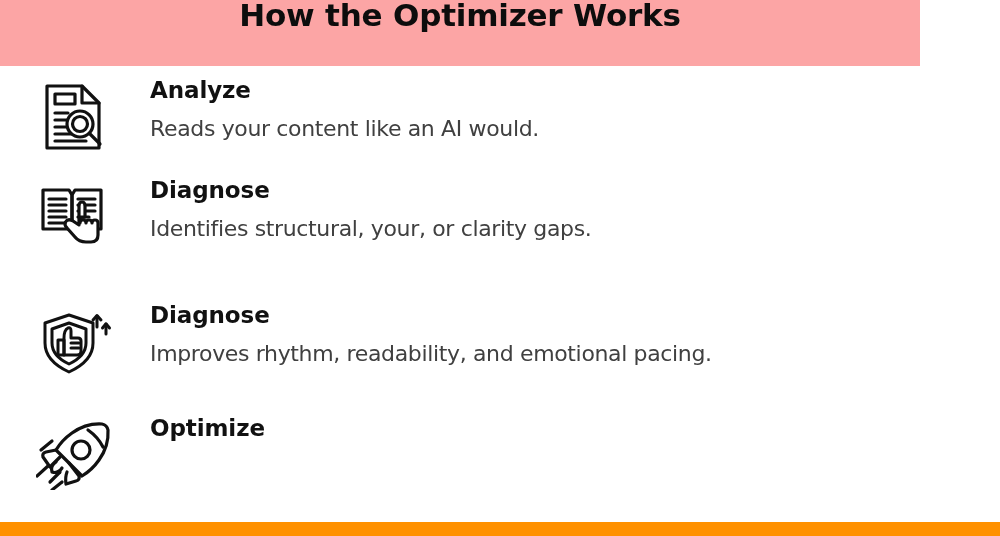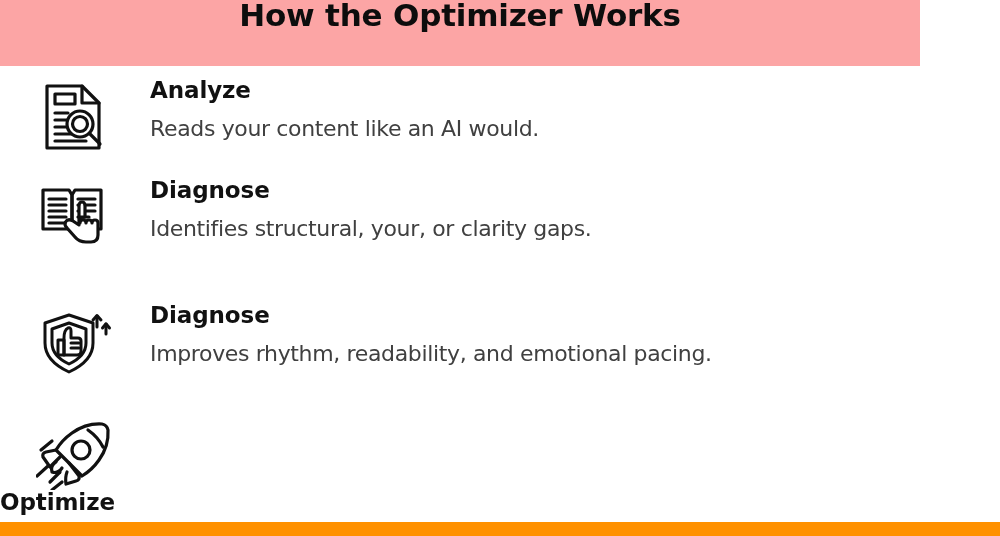--- a/index.html
+++ b/index.html
@@ -68,21 +68,21 @@
     position: absolute;
     left: 0;
     width: 1000px;
     height: 112px;
     display: flex;
     align-items: flex-start;
   }
   .step-row.r0 { top: 12px; }
   .step-row.r1 { top: 112px; }
   .step-row.r2 { top: 237px; }
-  .step-row.r3 { top: 350px; flex-direction: column; }
+  .step-row.r3 { top: 350px; }
 
   .step-icon {
     width: 150px;
     min-width: 150px;
     height: 96px;
     display: flex;
     align-items: flex-start;
     justify-content: center;
     padding-top: 4px;
     box-sizing: border-box;

